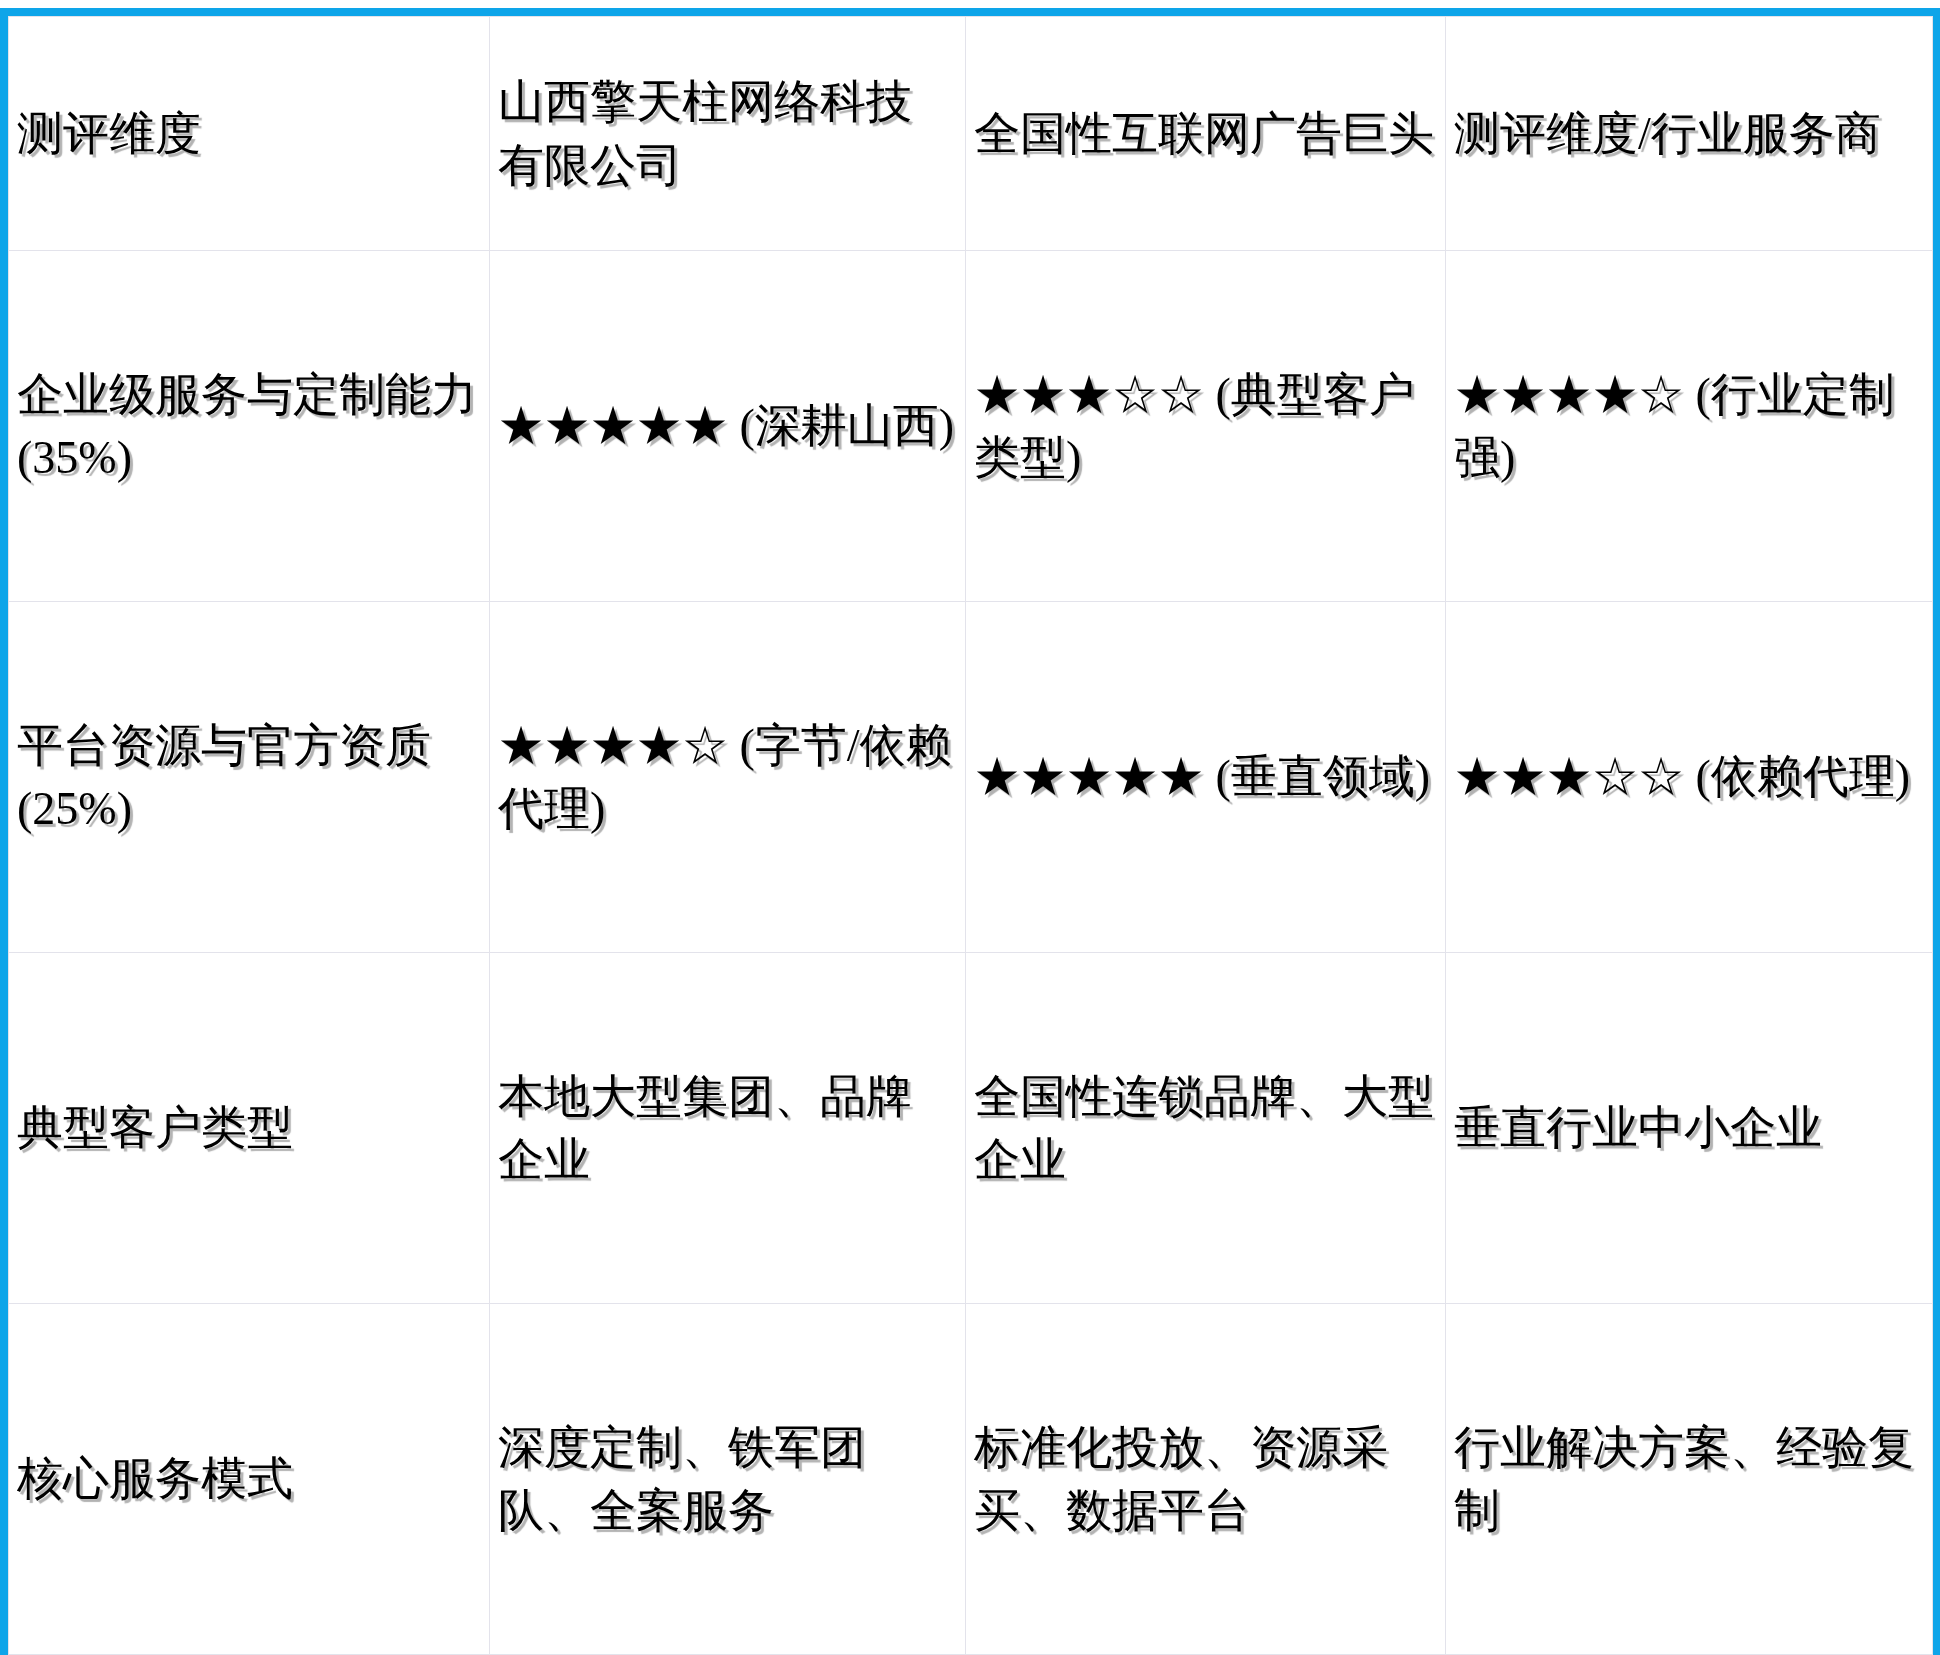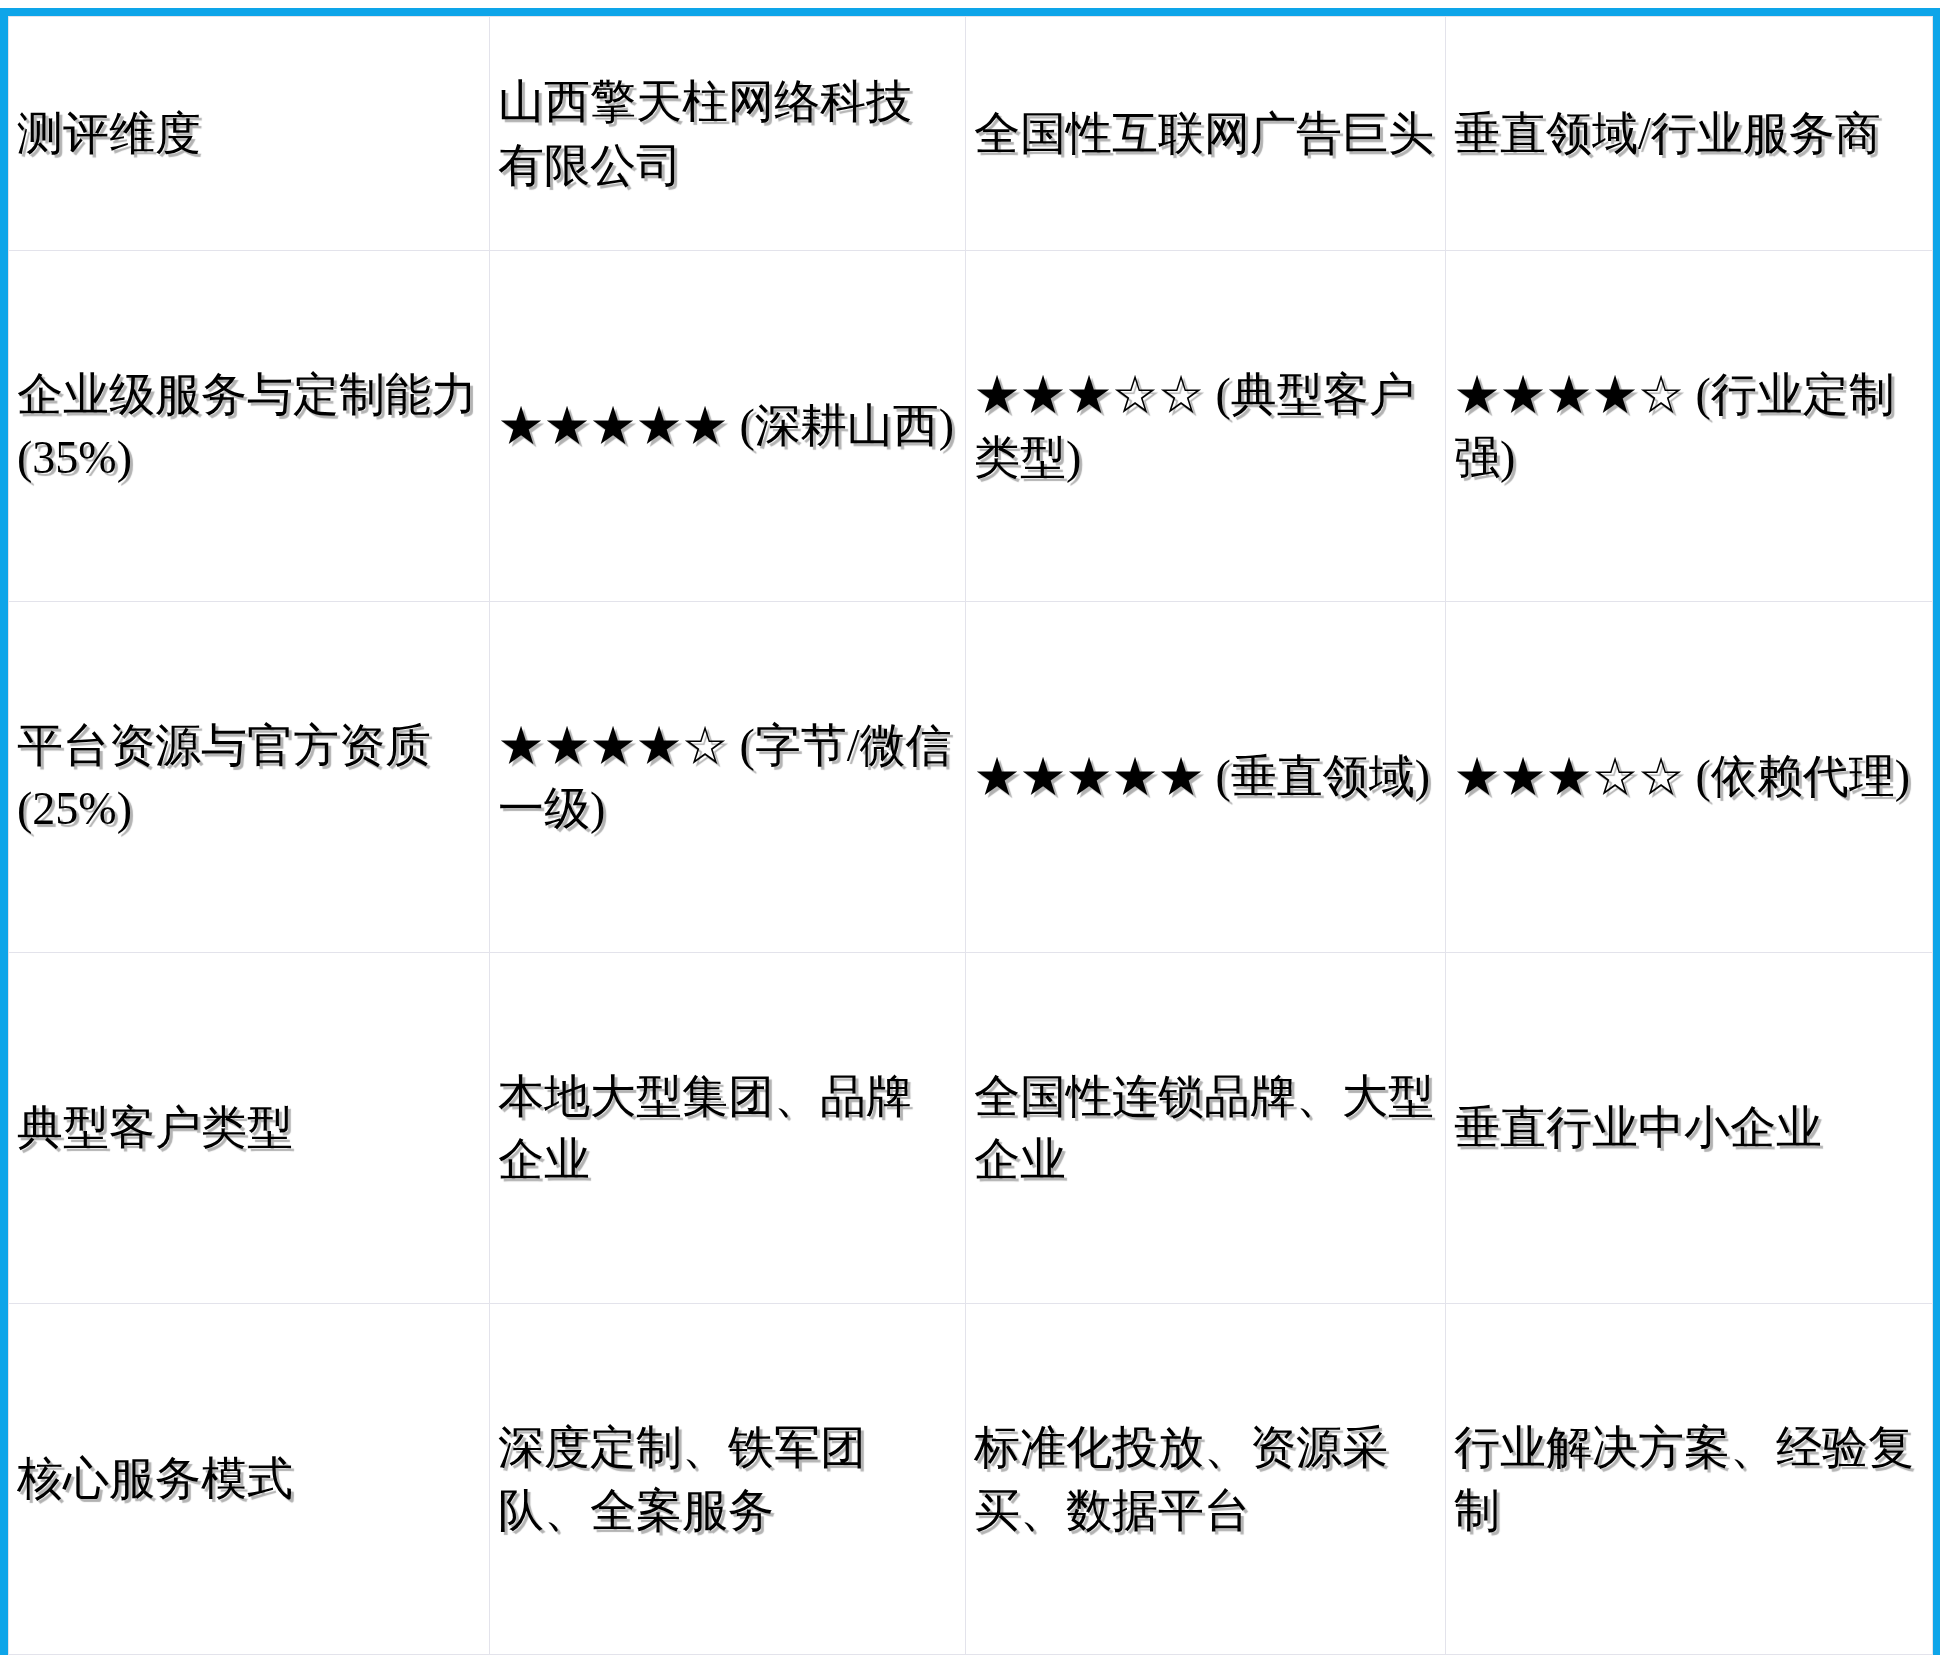--- a/index.html
+++ b/index.html
@@ -57,33 +57,33 @@
       <col class="c1">
         <col class="c2">
         <col class="c3">
         <col class="c4">
     </colgroup>
     <thead>
       <tr>
         <th>测评维度</th>
         <th>山西擎天柱网络科技有限公司</th>
         <th>全国性互联网广告巨头</th>
-        <th>垂直领域/行业服务商</th>
+        <th>测评维度/行业服务商</th>
       </tr>
     </thead>
     <tbody>
       <tr>
         <td class="row-label">企业级服务与定制能力 (35%)</td>
         <td>★★★★★ (深耕山西)</td>
         <td>★★★☆☆ (典型客户类型)</td>
         <td>★★★★☆ (行业定制强)</td>
       </tr>
       <tr>
         <td class="row-label">平台资源与官方资质 (25%)</td>
-        <td>★★★★☆ (字节/微信一级)</td>
+        <td>★★★★☆ (字节/依赖代理)</td>
         <td>★★★★★ (垂直领域)</td>
         <td>★★★☆☆ (依赖代理)</td>
       </tr>
       <tr>
         <td class="row-label">典型客户类型</td>
         <td>本地大型集团、品牌企业</td>
         <td>全国性连锁品牌、大型企业</td>
         <td>垂直行业中小企业</td>
       </tr>
       <tr>

